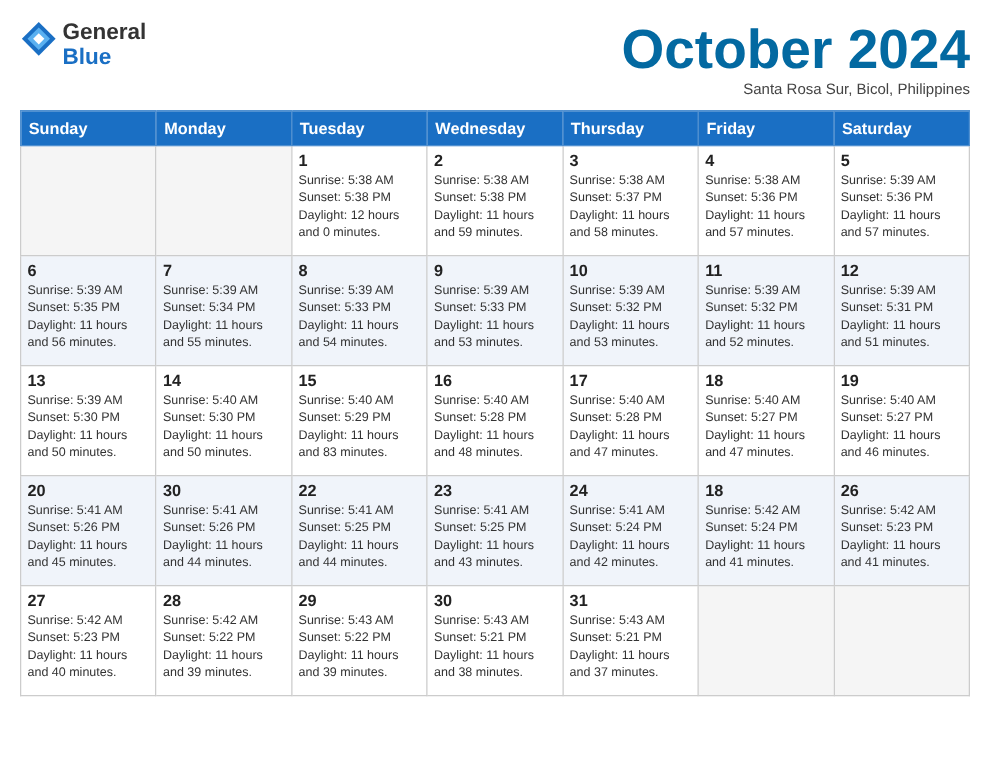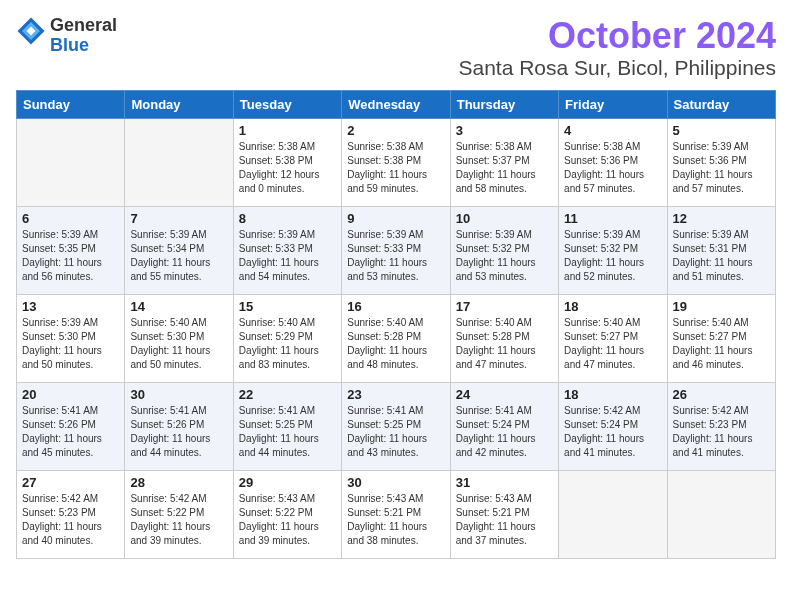--- a/index.html
+++ b/index.html
@@ -28,27 +28,27 @@
     .logo-text .general { color: #333; }
     .logo-text .blue { color: #1a6fc4; margin-top: 36px; }
     .logo-icon {
       width: 30px;
       height: 30px;
     }
     .title-area {
       text-align: right;
     }
     .month-title {
-      font-size: 36px;
+      font-size: 44px;
       font-weight: bold;
-      color: #8b5cf6;
+      color: #0369a1;
       line-height: 1.1;
     }
     .location-title {
-      font-size: 21px;
+      font-size: 12px;
       color: #444;
     }
     .calendar {
       width: 100%;
       border-collapse: collapse;
       table-layout: fixed;
     }
     .calendar th {
       background-color: #1a6fc4;
       color: white;

